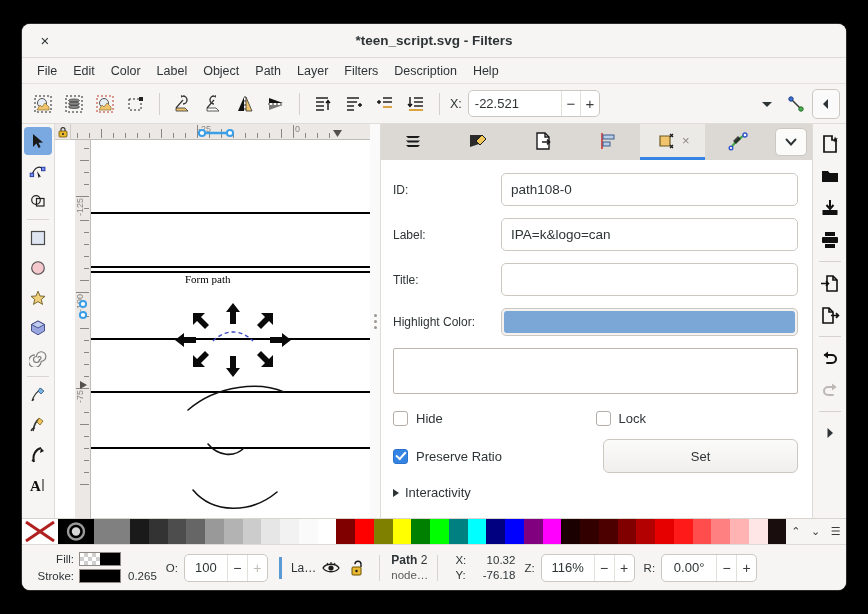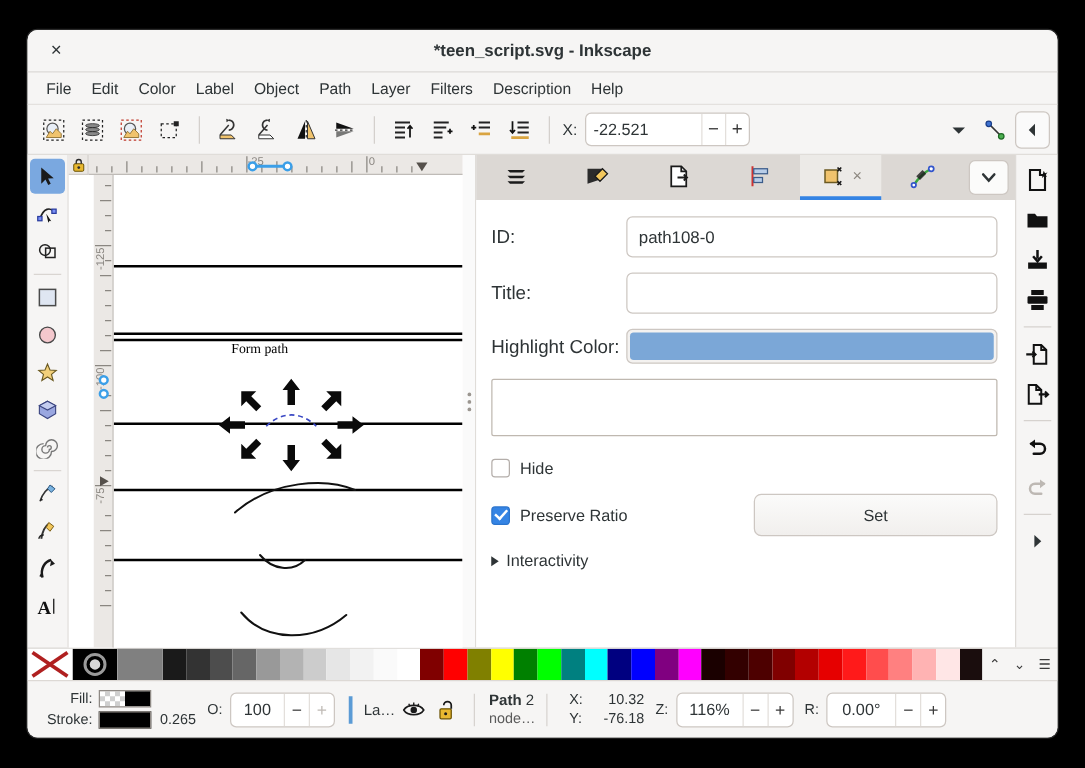--- a/index.html
+++ b/index.html
@@ -295,21 +295,21 @@
     background: #fff;
     padding: 13px 14px 0 12px;
     overflow: hidden;
   }
   .frow {
     display: flex;
     align-items: center;
     margin-bottom: 12px;
   }
   .flabel {
-    font-size: 15px;
+    font-size: 12px;
     color: #2e3436;
     width: 108px;
     flex: none;
   }
   .finput {
     flex: 1;
     height: 33px;
     border: 1px solid #cdc7c2;
     border-radius: 5px;
     background: #fff;
@@ -487,21 +487,21 @@
   .z-lbl { font-size:11.5px; margin-left:6px; }
 </style>
 </head>
 <body>
 
 <div id="app">
   <div id="window">
 
     <div class="titlebar">
       <div class="title-close">×</div>
-      <div class="title-text">*teen_script.svg - Inkscape</div>
+      <div class="title-text">*teen_script.svg - Filters</div>
     </div>
 
     <div class="menubar">
       <div class="menu-item">File</div>
       <div class="menu-item">Edit</div>
       <div class="menu-item">Color</div>
       <div class="menu-item">Label</div>
       <div class="menu-item">Object</div>
       <div class="menu-item">Path</div>
       <div class="menu-item">Layer</div>
@@ -930,36 +930,44 @@
             </div>
           </div>
         </div>
 
         <div class="dock-body">
           <div class="frow">
             <div class="flabel">ID:</div>
             <input class="finput" value="path108-0" style="">
           </div>
           <div class="frow">
+            <div class="flabel">Label:</div>
+            <input class="finput" value="IPA=k&amp;logo=can" style="">
+          </div>
+          <div class="frow">
             <div class="flabel">Title:</div>
             <input class="finput" value="" style="">
           </div>
           <div class="frow">
             <div class="flabel">Highlight Color:</div>
             <div class="colorwell-wrap">
               <div class="colorwell" id="hl-well" style="background: rgb(123, 167, 215);"></div>
             </div>
           </div>
 
           <textarea class="desc-area" style=""></textarea>
 
           <div class="chk-row">
             <div class="chk-col">
               <span class="chk"></span>
               <span class="chk-label">Hide</span>
+            </div>
+            <div class="chk-col">
+              <span class="chk"></span>
+              <span class="chk-label">Lock</span>
             </div>
           </div>
 
           <div class="chk-row">
             <div class="chk-col">
               <span class="chk on"></span>
               <span class="chk-label">Preserve Ratio</span>
             </div>
             <button class="set-btn">Set</button>
           </div>

